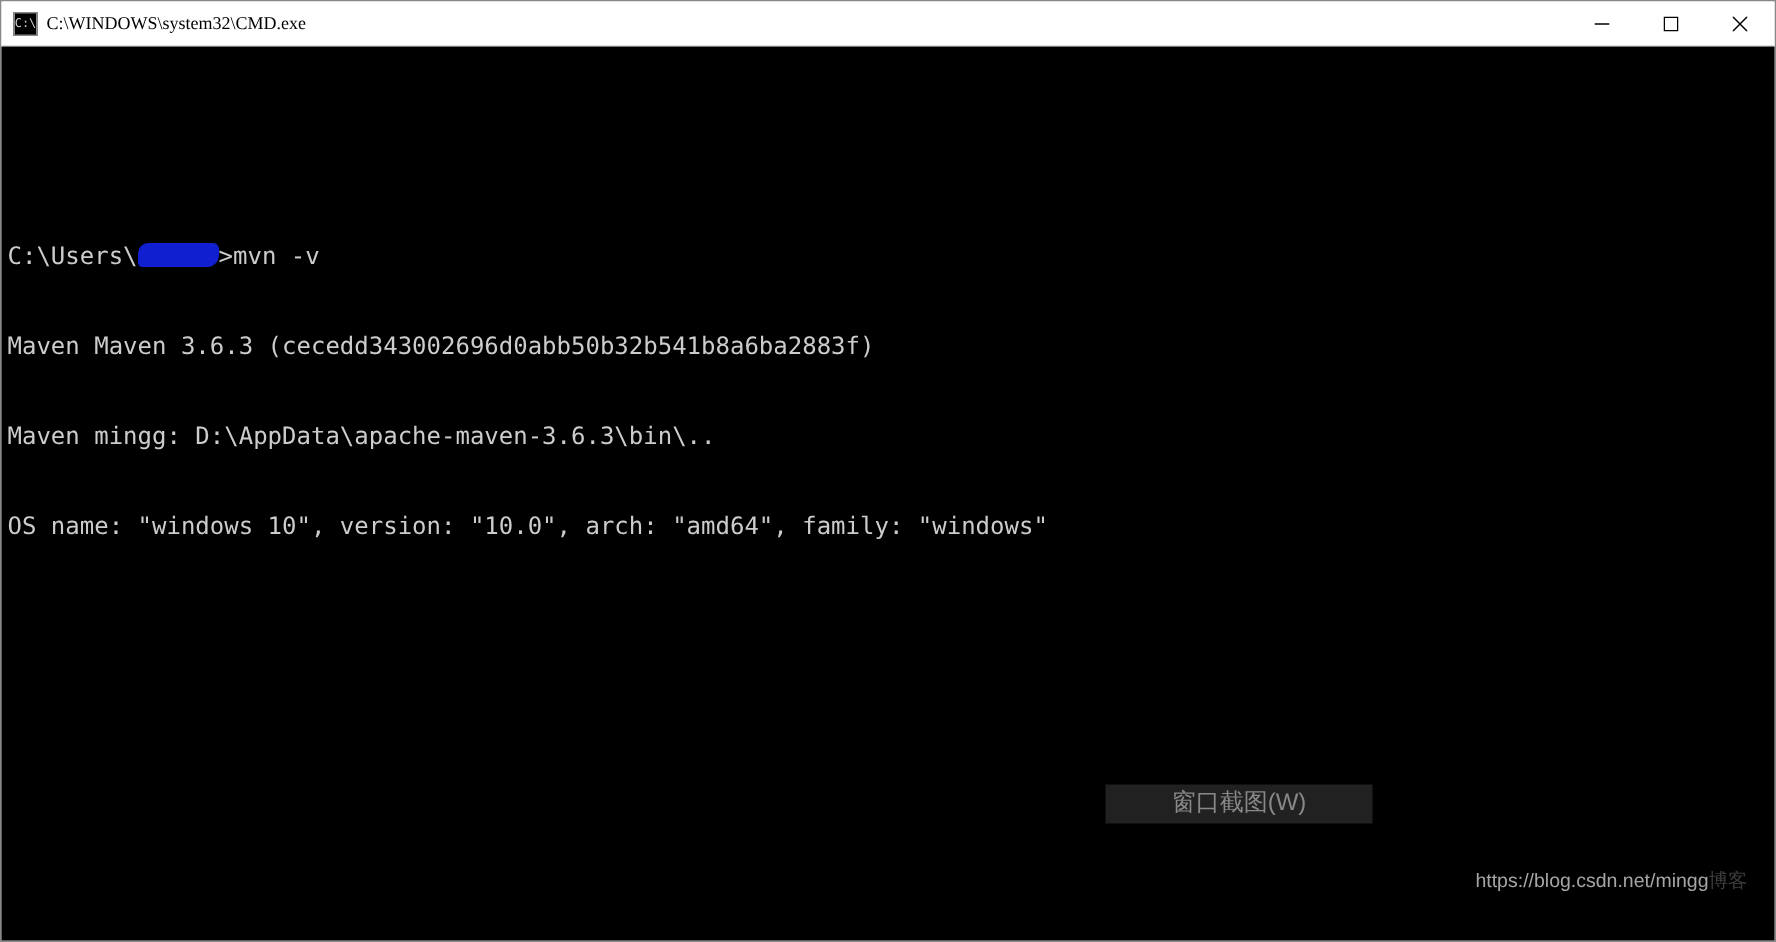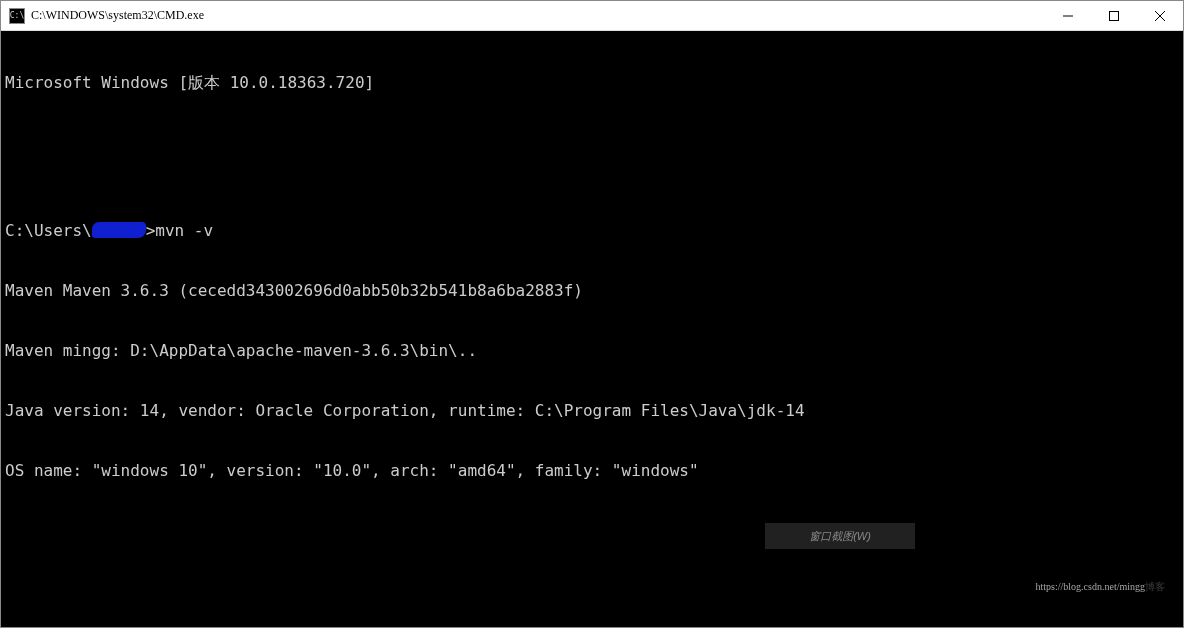--- a/index.html
+++ b/index.html
@@ -92,38 +92,37 @@
       background: #1020d0;
       border-radius: 7px 4px 8px 3px;
       vertical-align: middle;
       position: relative;
       top: -1px;
     }
     .snip-button {
       position: absolute;
       right: 268px;
       top: 492px;
-      width: 150px;
+      width: 178px;
       height: 26px;
       background: rgba(60, 60, 60, 0.55);
       color: #888;
-      font-size: 11px;
+      font-size: 16px;
       display: flex;
       align-items: center;
       justify-content: center;
       font-family: "Microsoft YaHei", sans-serif;
-      font-style: italic;
     }
     .watermark {
       position: absolute;
       right: 18px;
       bottom: 10px;
       color: rgba(220, 220, 220, 0.75);
-      font-size: 10px;
-      font-family: Liberation Serif, serif;
+      font-size: 13px;
+      font-family: Liberation Sans, sans-serif;
     }
     .watermark-faint {
       color: rgba(120,120,120,0.5);
     }
   </style>
 </head>
 <body>
 
 <div class="window">
   <div class="titlebar">
@@ -143,28 +142,26 @@
       <div class="titlebar-btn close">
         <svg viewBox="0 0 10 10">
             <line x1="0" y1="0" x2="10" y2="10" stroke="#000" stroke-width="1"></line>
             <line x1="10" y1="0" x2="0" y2="10" stroke="#000" stroke-width="1"></line>
           </svg>
       </div>
     </div>
   </div>
 
   <div class="terminal">
-    <div class="terminal-line">Microsoft Windows [版本 10.0.18363.720]</div>
     <div class="terminal-line"></div>
     <div class="terminal-line prompt-line">
       <span>C:\Users\</span><span class="redacted"></span><span>&gt;mvn -v</span>
     </div>
     <div class="terminal-line">Maven Maven 3.6.3 (cecedd343002696d0abb50b32b541b8a6ba2883f)</div>
     <div class="terminal-line">Maven mingg: D:\AppData\apache-maven-3.6.3\bin\..</div>
-    <div class="terminal-line">Java version: 14, vendor: Oracle Corporation, runtime: C:\Program Files\Java\jdk-14</div>
     <div class="terminal-line">OS name: "windows 10", version: "10.0", arch: "amd64", family: "windows"</div>
     <div class="terminal-line"></div>
     
 
     <div class="snip-button">窗口截图(W)</div>
 
     <div class="watermark">
       <span>https://blog.csdn.net/mingg</span><span class="watermark-faint">博客</span>
     </div>
   </div>

